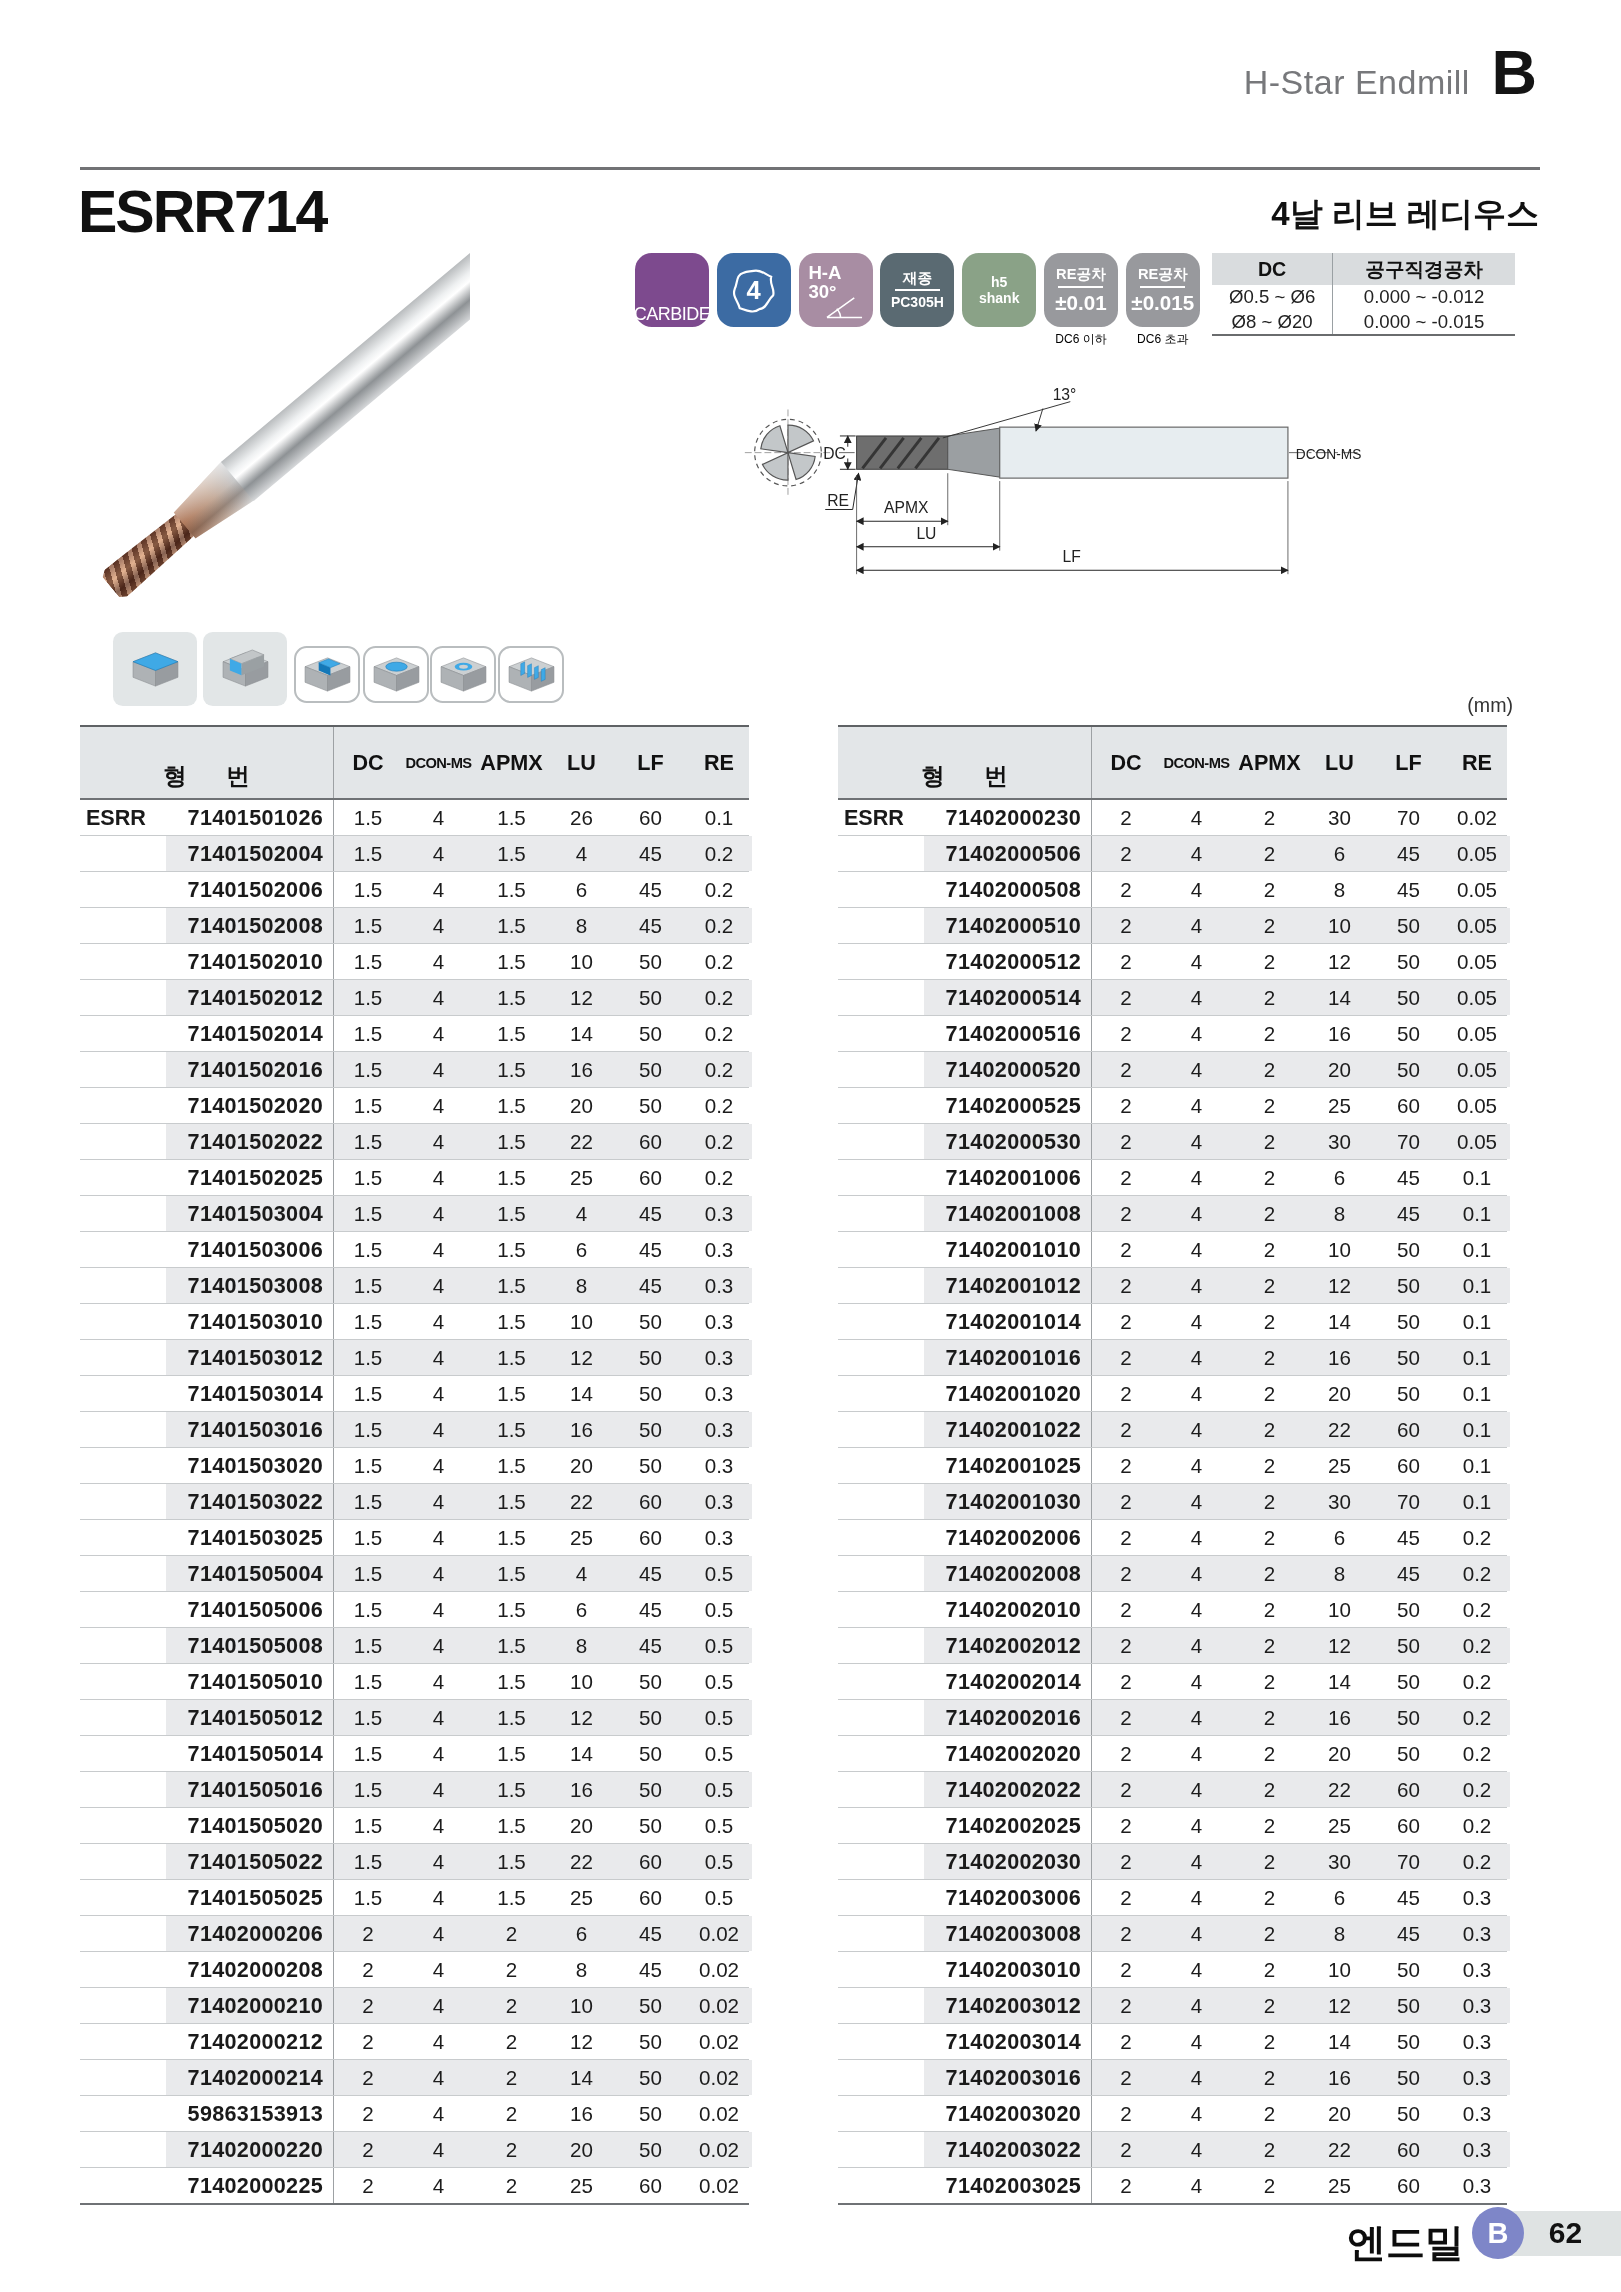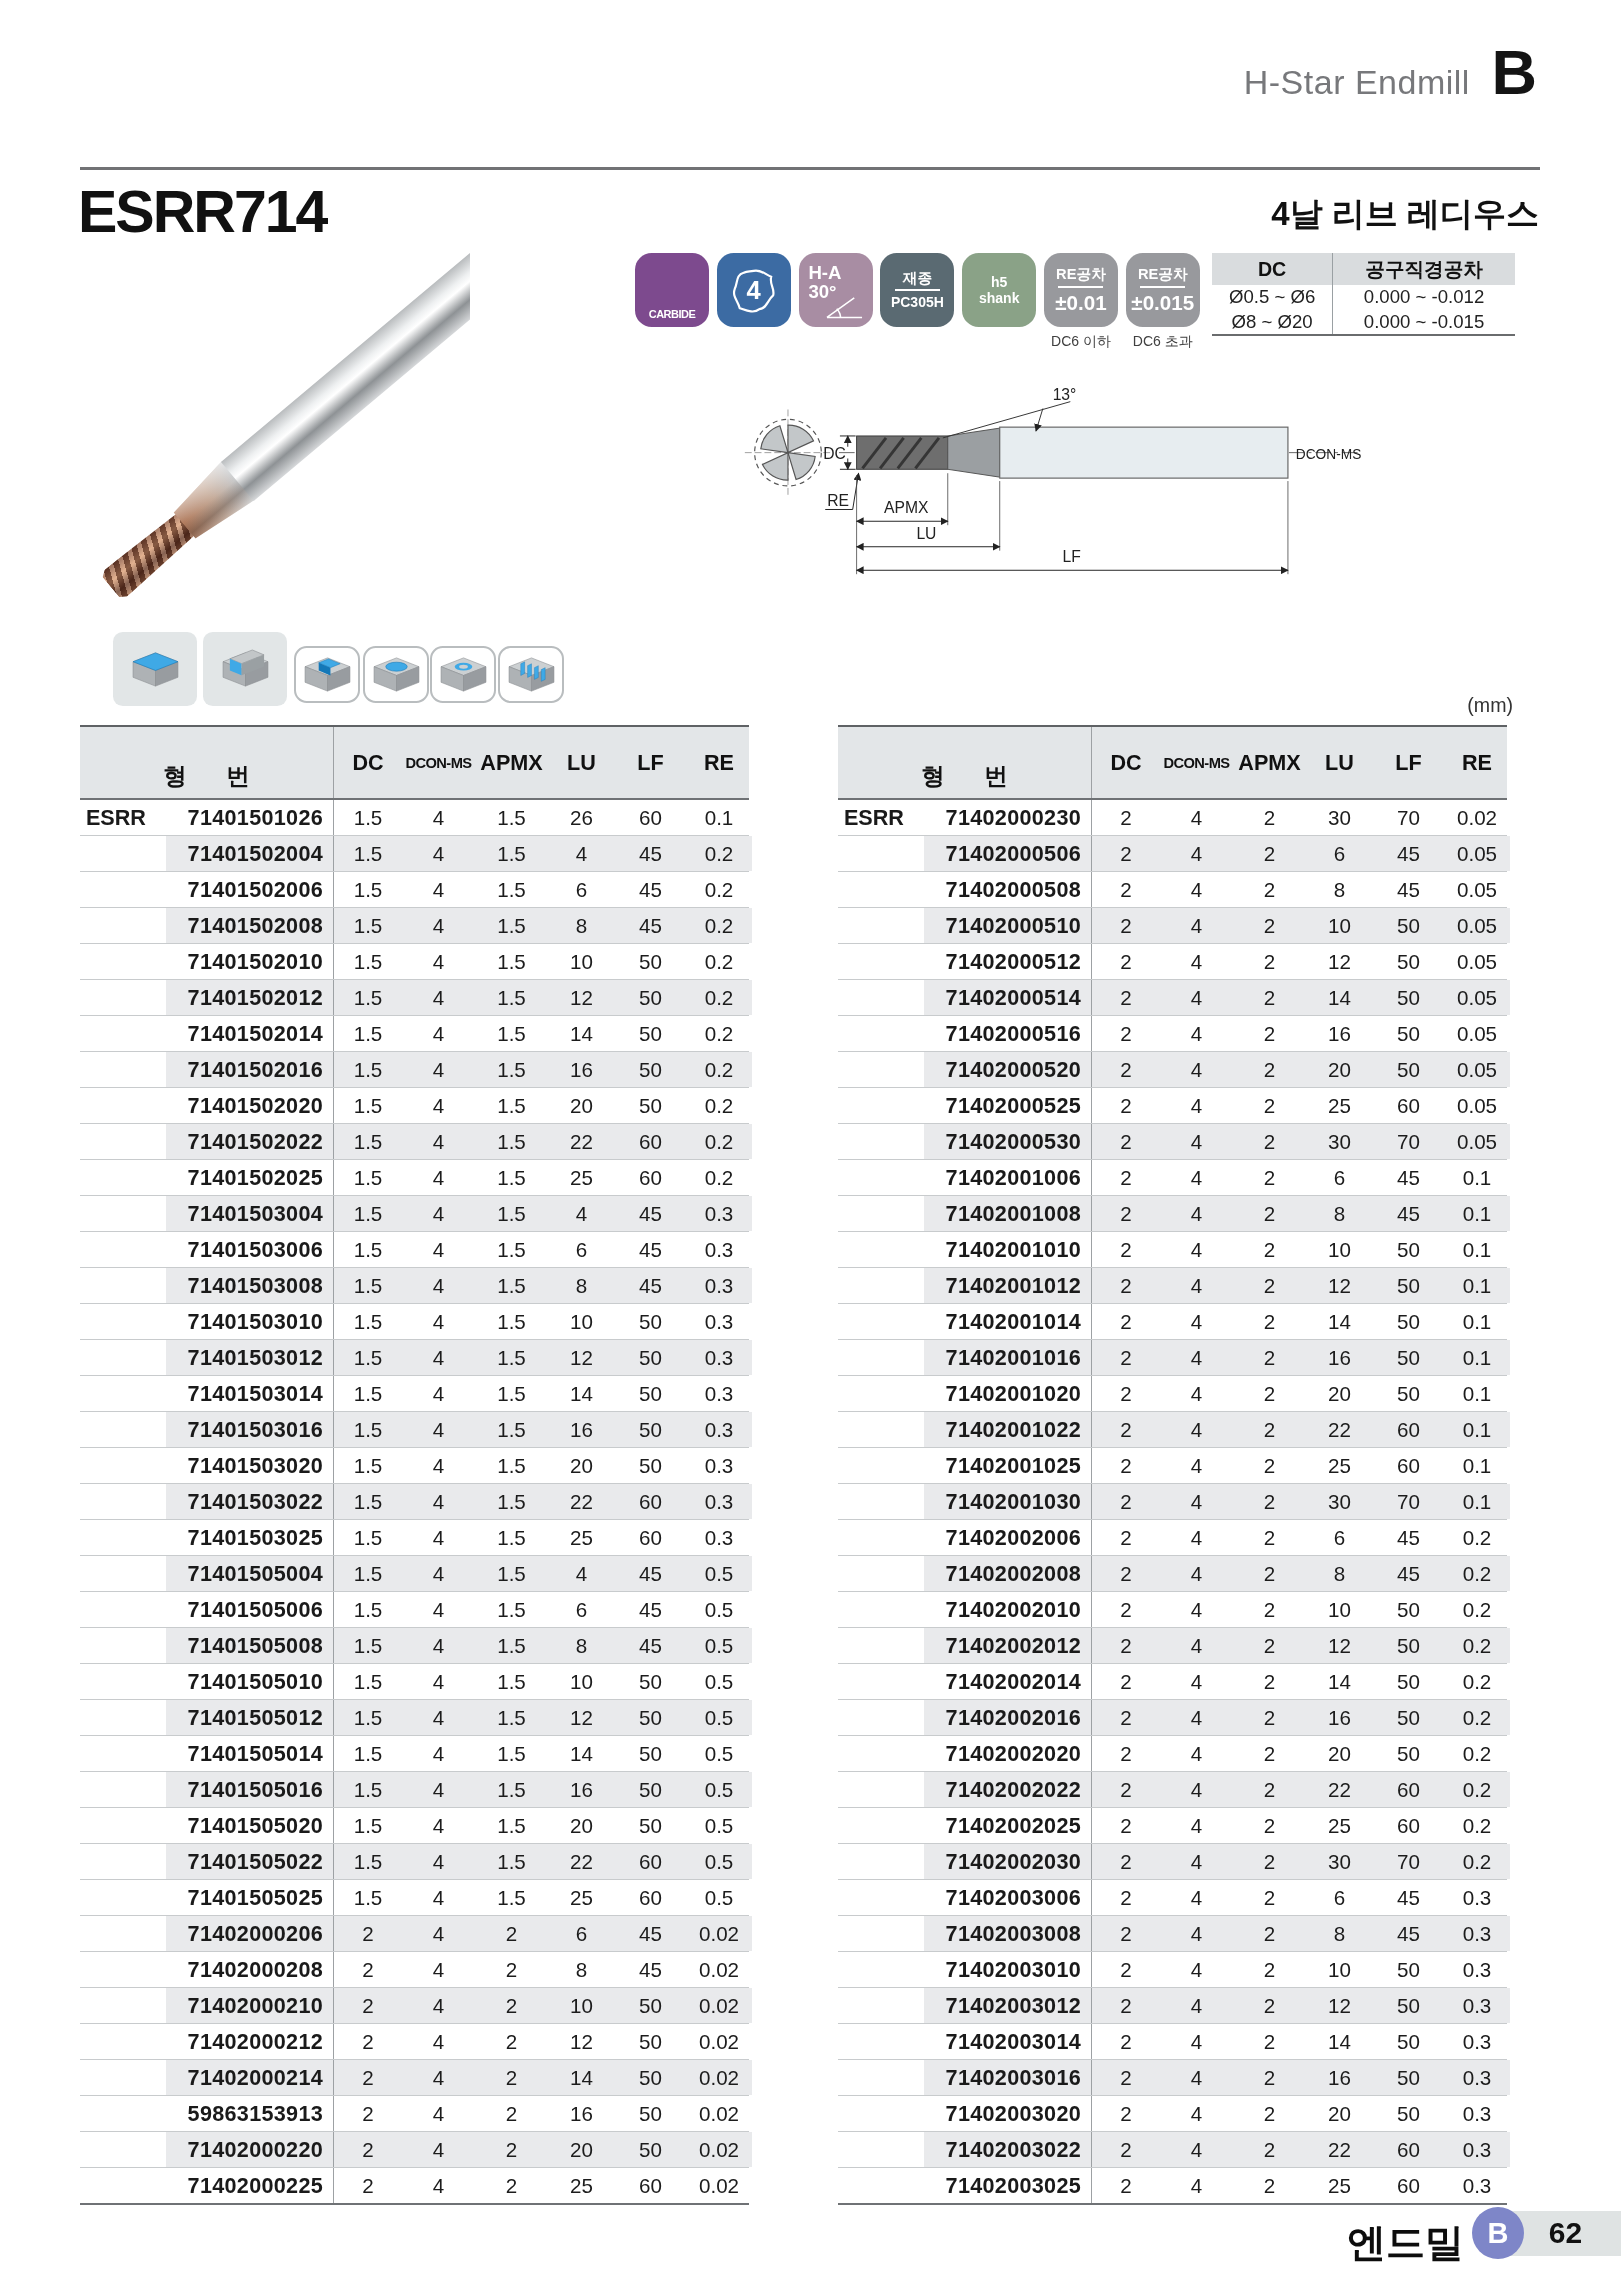--- a/index.html
+++ b/index.html
@@ -16,26 +16,26 @@
   .ptitle{position:absolute;left:78px;top:178px;font-size:59px;font-weight:700;letter-spacing:-2px;color:#111;}
   .psub{position:absolute;right:82px;top:192px;font-size:33px;font-weight:700;color:#111;}
 
   
   .badges{position:absolute;left:635px;top:253px;display:flex;gap:7.8px;}
   .badge{width:74px;height:74px;border-radius:16.7px;color:#fff;display:flex;flex-direction:column;
          align-items:center;justify-content:center;text-align:center;line-height:1.15;position:relative;}
   .b1{background:#7d4a8e;} .b2{background:#3c6ba3;} .b3{background:#a88da3;}
   .b4{background:#5a6a72;} .b5{background:#8aa287;} .b6,.b7{background:#98999d;align-items:center;}
   .badge .big{font-size:14px;font-weight:700;}
-  .badge .carb{font-size:11px;font-weight:700;letter-spacing:-0.5px;margin-top:48px;}
+  .badge .carb{font-size:18px;font-weight:400;letter-spacing:-0.5px;margin-top:48px;}
   .badge .tiny{font-size:14.7px;font-weight:700;}
   .badge .rule-w{width:45px;height:2px;background:#fff;margin:2.9px 0;}
   .badge .pm{font-size:20.6px;font-weight:700;}
   .badge svg{display:block;}
-  .sublab{position:absolute;top:80px;left:0;width:100%;text-align:center;font-size:14px;color:#404040;font-weight:400;}
+  .sublab{position:absolute;top:80px;left:0;width:100%;text-align:center;font-size:12px;color:#000000;font-weight:400;}
   .b3 .angle{position:absolute;right:8.8px;bottom:7.8px;}
   .b3 .ha{position:absolute;left:9.8px;top:9.8px;text-align:left;font-size:18.6px;font-weight:700;line-height:1.05;}
 
   
   .tol{position:absolute;left:1212px;top:253px;width:303px;border-bottom:2px solid #6a6c6e;font-size:18.6px;}
   .tol .trh{display:grid;grid-template-columns:40% 60%;background:#d9dcde;height:32px;align-items:center;
             font-weight:700;font-size:19.6px;color:#111;}
   .tol .trb{display:grid;grid-template-columns:40% 60%;height:24.5px;align-items:center;color:#222;}
   .tol .cell{text-align:center;}
   .tol .c1{border-right:1.5px solid #9aa0a3;height:100%;display:flex;align-items:center;justify-content:center;}

